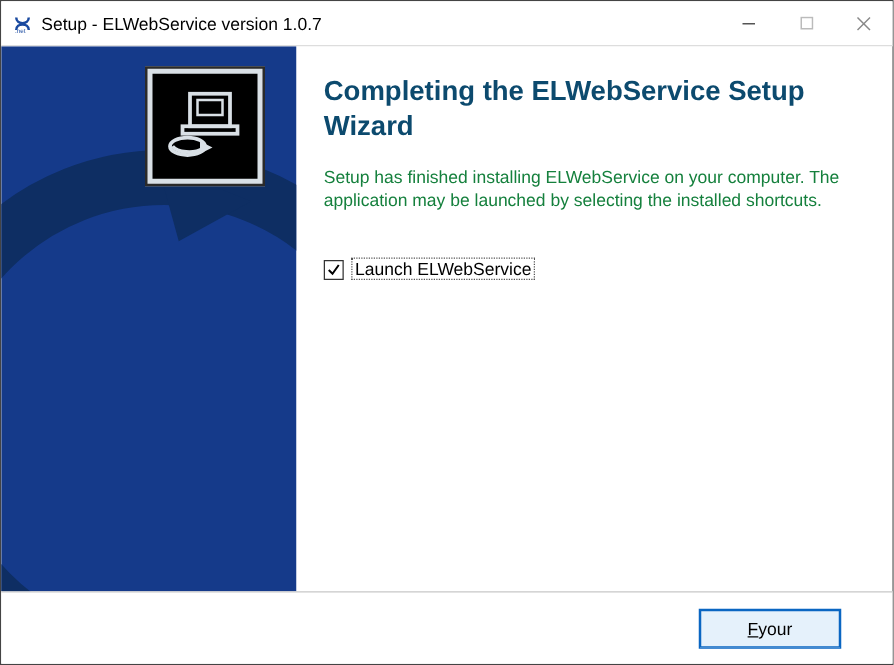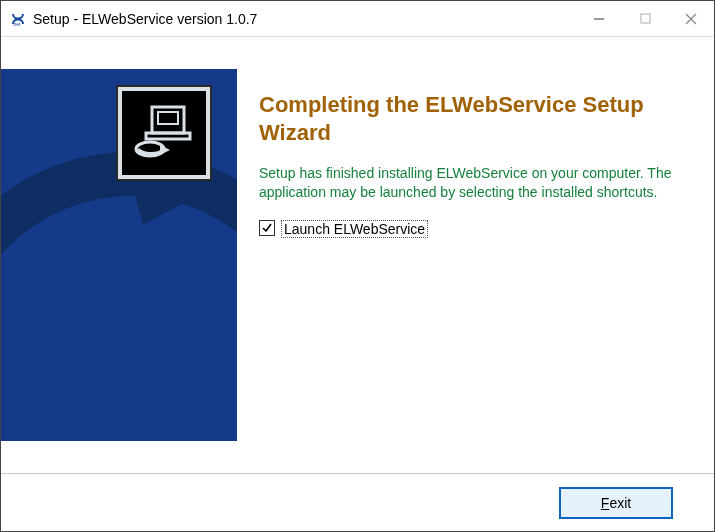--- a/index.html
+++ b/index.html
@@ -9,21 +9,20 @@
     font-family: "Segoe UI", Tahoma, sans-serif;
     background: #fff;
   }
   .window {
     width: 715px; height: 532px;
     border: 1px solid #444;
     background: #fff;
     display: flex;
     flex-direction: column;
     position: relative;
-    gap: 32px;
   }
   
   .titlebar {
     height: 36px;
     display: flex;
     align-items: center;
     padding: 0 0 0 8px;
     background: #fff;
     border-bottom: 1px solid #ddd;
   }
@@ -89,33 +88,33 @@
     flex: 1;
     padding: 18px 24px 10px 22px;
     display: flex;
     flex-direction: column;
   }
   h1.heading {
     font-size: 22px;
     font-weight: 700;
     margin: 4px 0 18px 0;
     line-height: 1.25;
-    color: #a16207;
+    color: #0c4a6e;
   }
   p.para {
     font-size: 14px;
     margin: 0 0 18px 0;
     line-height: 1.35;
     color: #15803d;
   }
   .checkbox-row {
     display: flex;
-    align-items: flex-start;
+    align-items: flex-end;
     gap: 6px;
-    margin-top: 0;
+    margin-top: 18px;
   }
   .chk {
     width: 16px; height: 16px;
     border: 1px solid #333;
     background: #fff;
     display: inline-flex;
     align-items: center;
     justify-content: center;
     font-size: 12px;
     line-height: 1;
@@ -217,17 +216,17 @@
             </svg>
         </span>
         <span class="chk-label">Launch ELWebService</span>
       </div>
     </div>
   </div>
 
   <div class="footer">
     <div class="btn">
       <span class="ul">F</span>
-        <span>exit</span>
+        <span>your</span>
     </div>
   </div>
 
 </div>
 
 </body></html>

